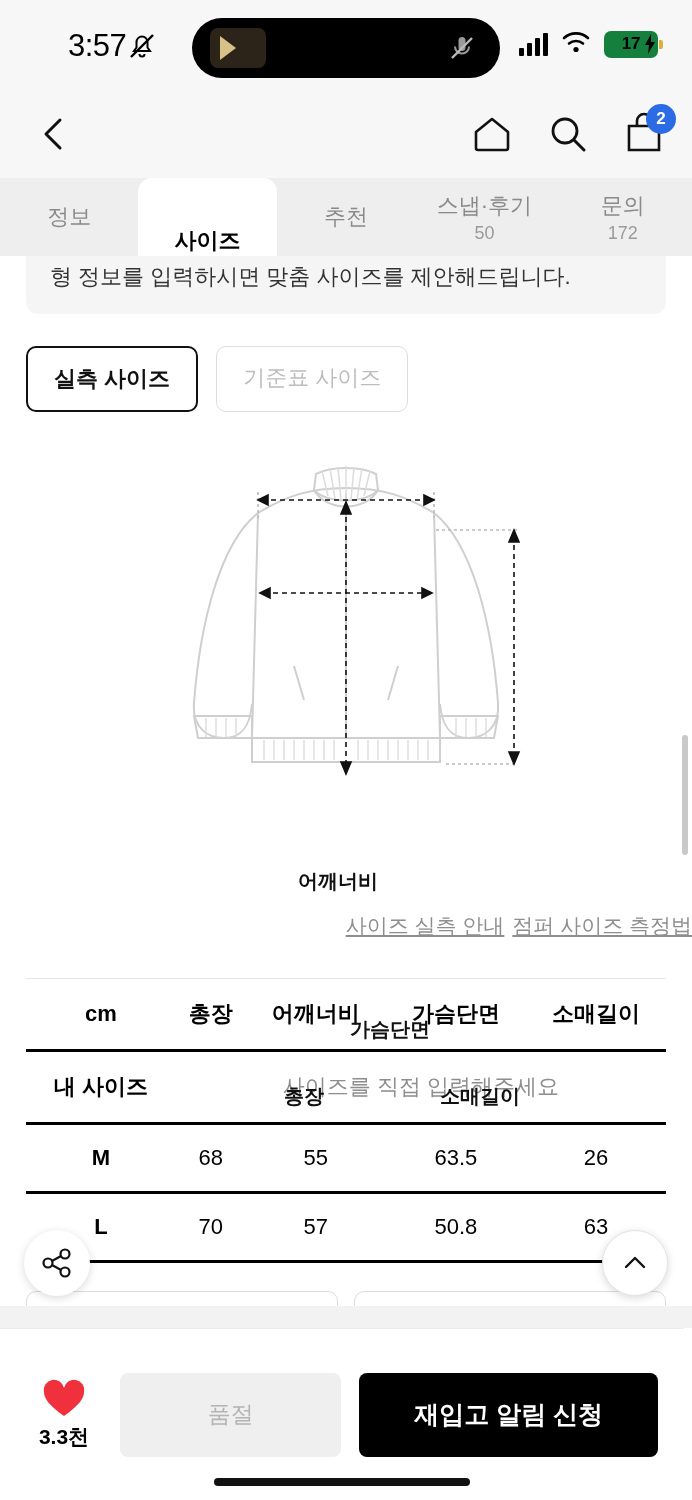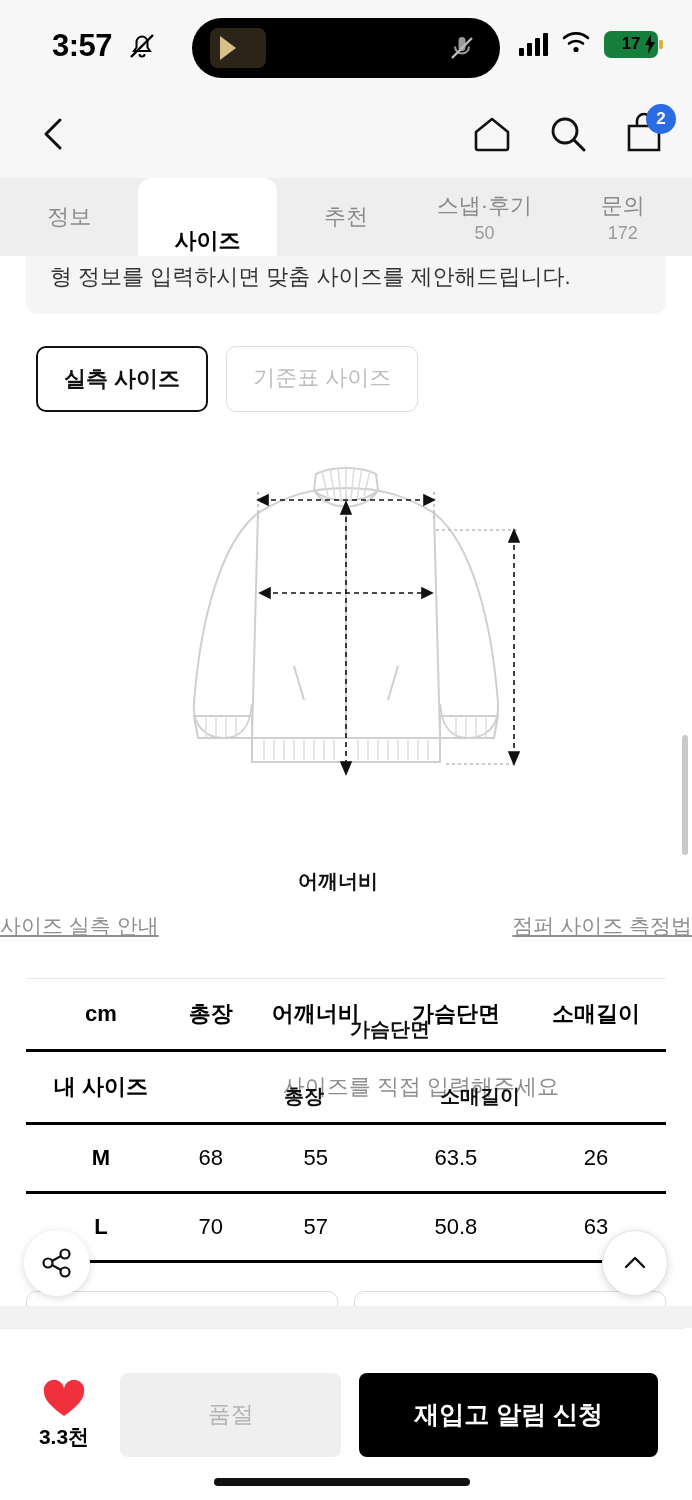--- a/index.html
+++ b/index.html
@@ -16,23 +16,23 @@
   
   .statusbar {
     height: 96px;
     background: #f7f7f7;
     display: flex;
     align-items: center;
     position: relative;
   }
   .status-time {
     position: absolute;
-    left: 52px; top: 28px;
+    left: 68px; top: 28px;
     font-size: 31px;
-    font-weight: 700;
+    font-weight: 400;
     letter-spacing: -0.5px;
   }
   .status-bell {
     position: absolute;
     left: 128px; top: 30px;
     width: 28px; height: 30px;
   }
   .dynamic-island {
     position: absolute;
     left: 192px; top: 18px;
@@ -153,21 +153,21 @@
     background: #f5f5f5;
     margin: 0 26px;
     border-radius: 0 0 12px 12px;
     padding: 6px 24px 22px;
     font-size: 22px;
     color: #333;
   }
 
   .chipbar {
     display: flex; gap: 18px;
-    padding: 32px 36px 0;
+    padding: 32px 26px 0;
   }
   .chip {
     border: 1.5px solid #dddddd;
     border-radius: 10px;
     padding: 16px 26px;
     font-size: 22px;
     color: #bdbdbd;
     background: #fff;
   }
   .chip.selected {
@@ -188,21 +188,21 @@
     font-size: 20px;
     font-weight: 700;
     color: #111;
   }
   .lbl-shoulder { left: 298px; top: 430px; }
   .lbl-chest    { left: 350px; top: 578px; }
   .lbl-total    { left: 284px; top: 645px; }
   .lbl-sleeve   { left: 440px; top: 645px; }
 
   .measure-links {
-    display: flex; justify-content: space-between; gap: 34px;
+    display: flex; justify-content: flex-end; gap: 8px;
     margin-top: 14px;
     font-size: 21px;
     color: #8e8e8e;
   }
   .measure-links span { text-decoration: underline; }
 
   
   table.size-table {
     width: calc(100% - 52px);
     margin: 38px 26px 0;

